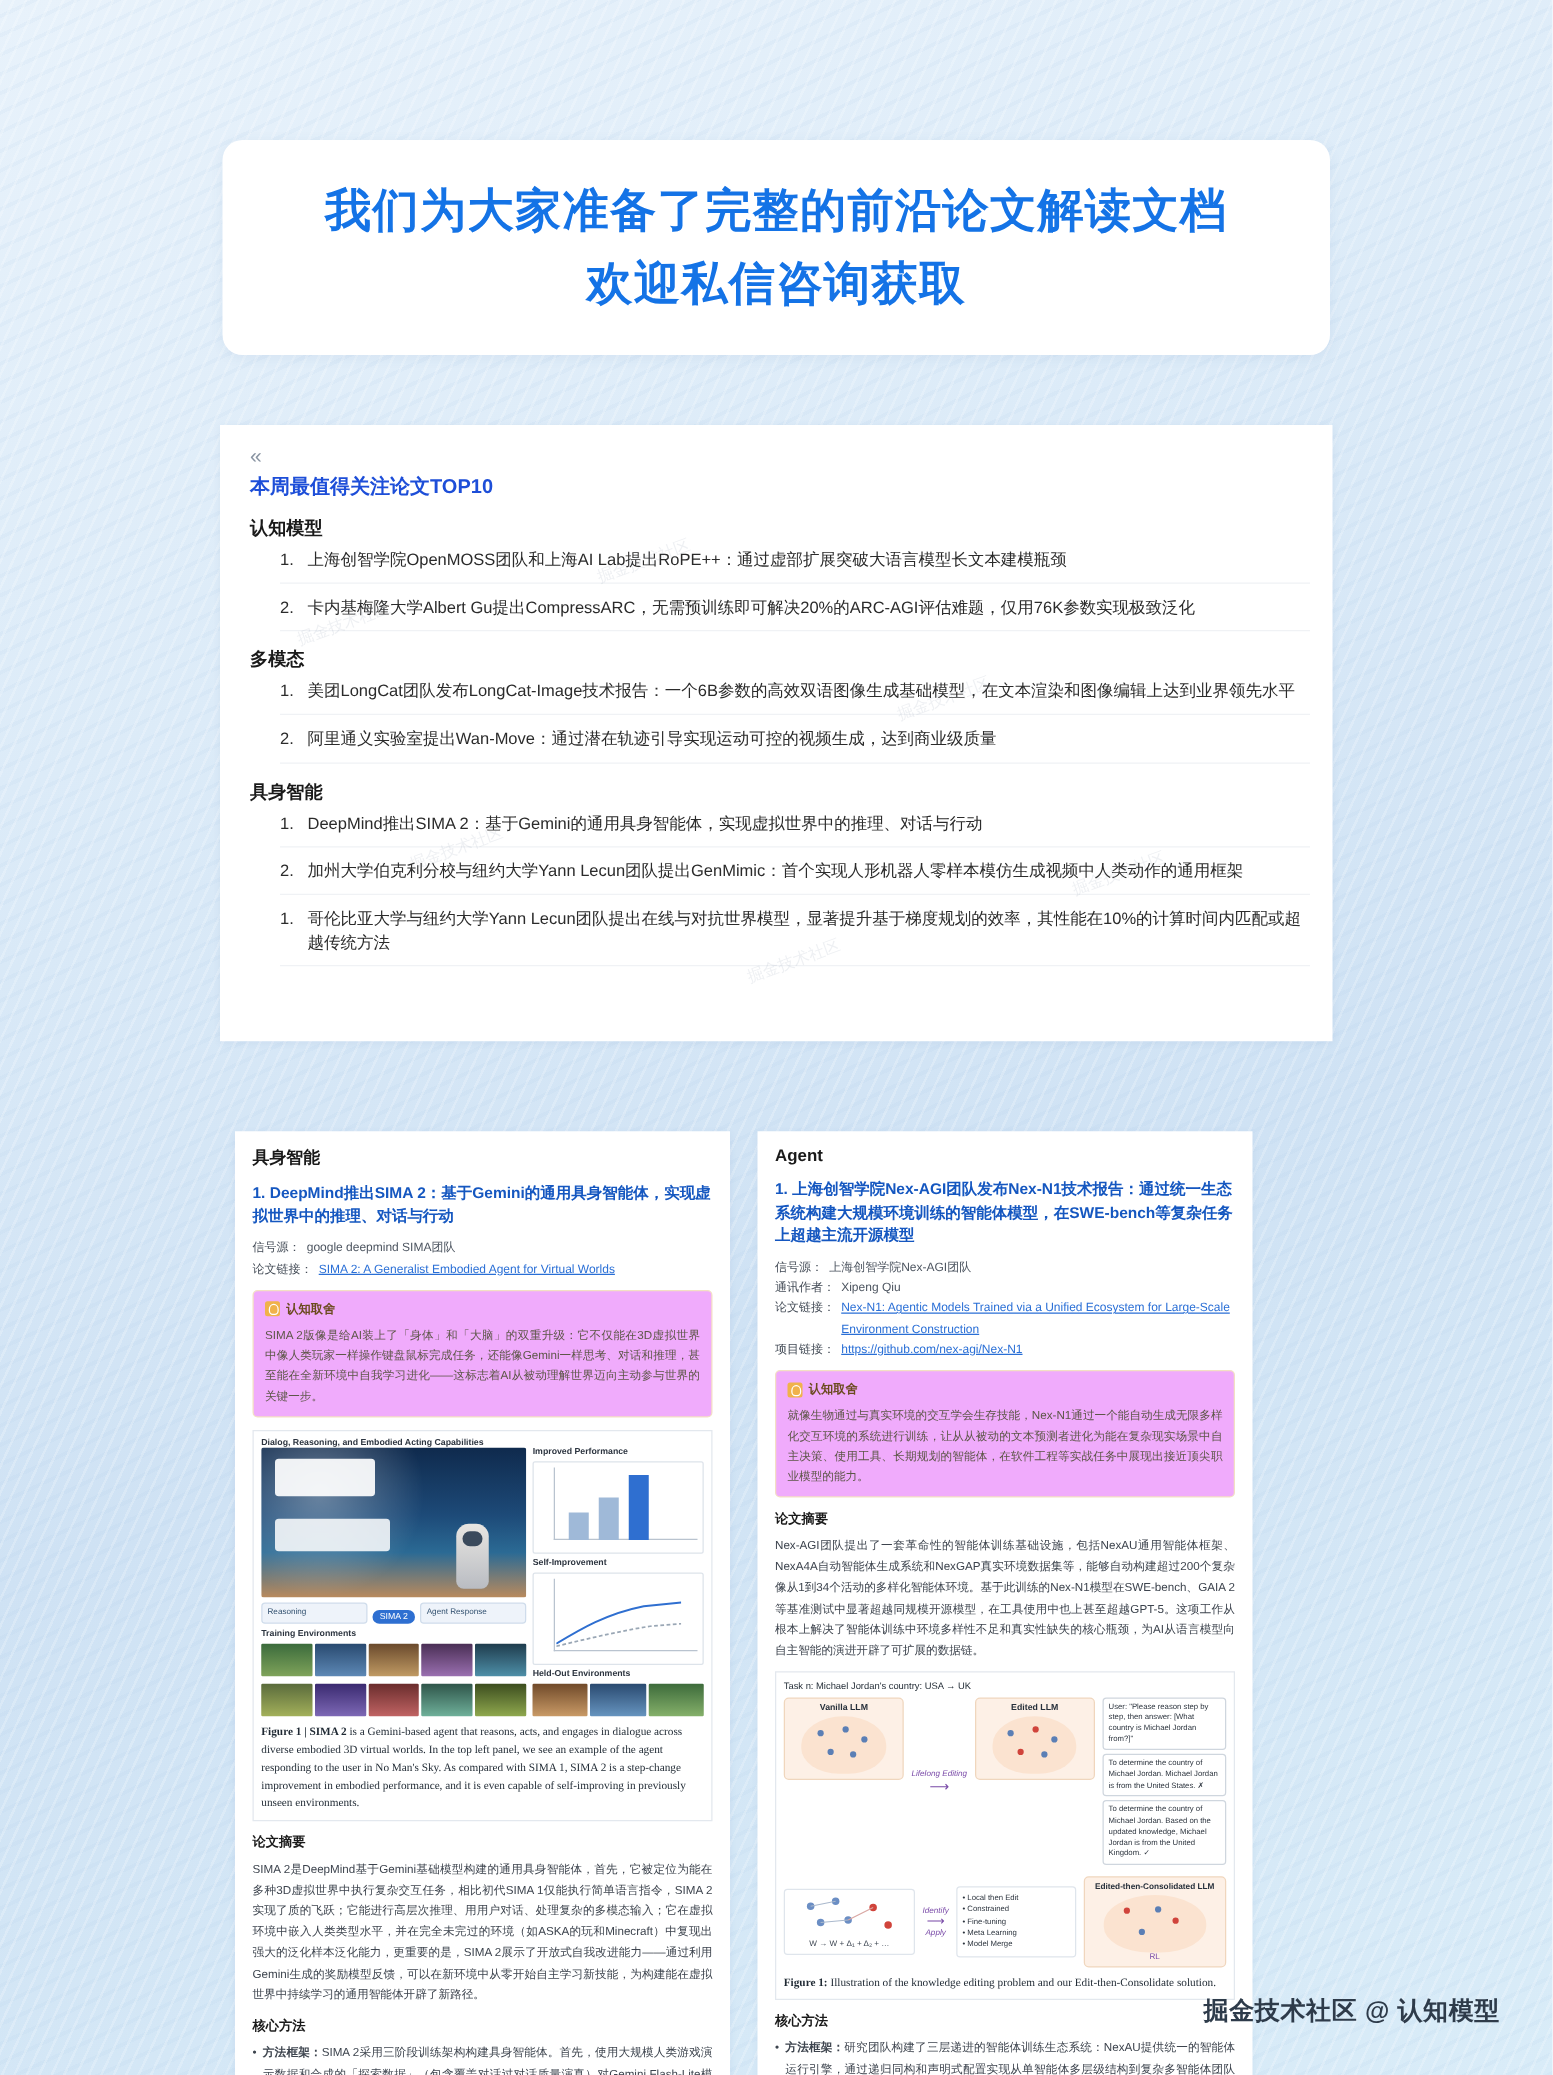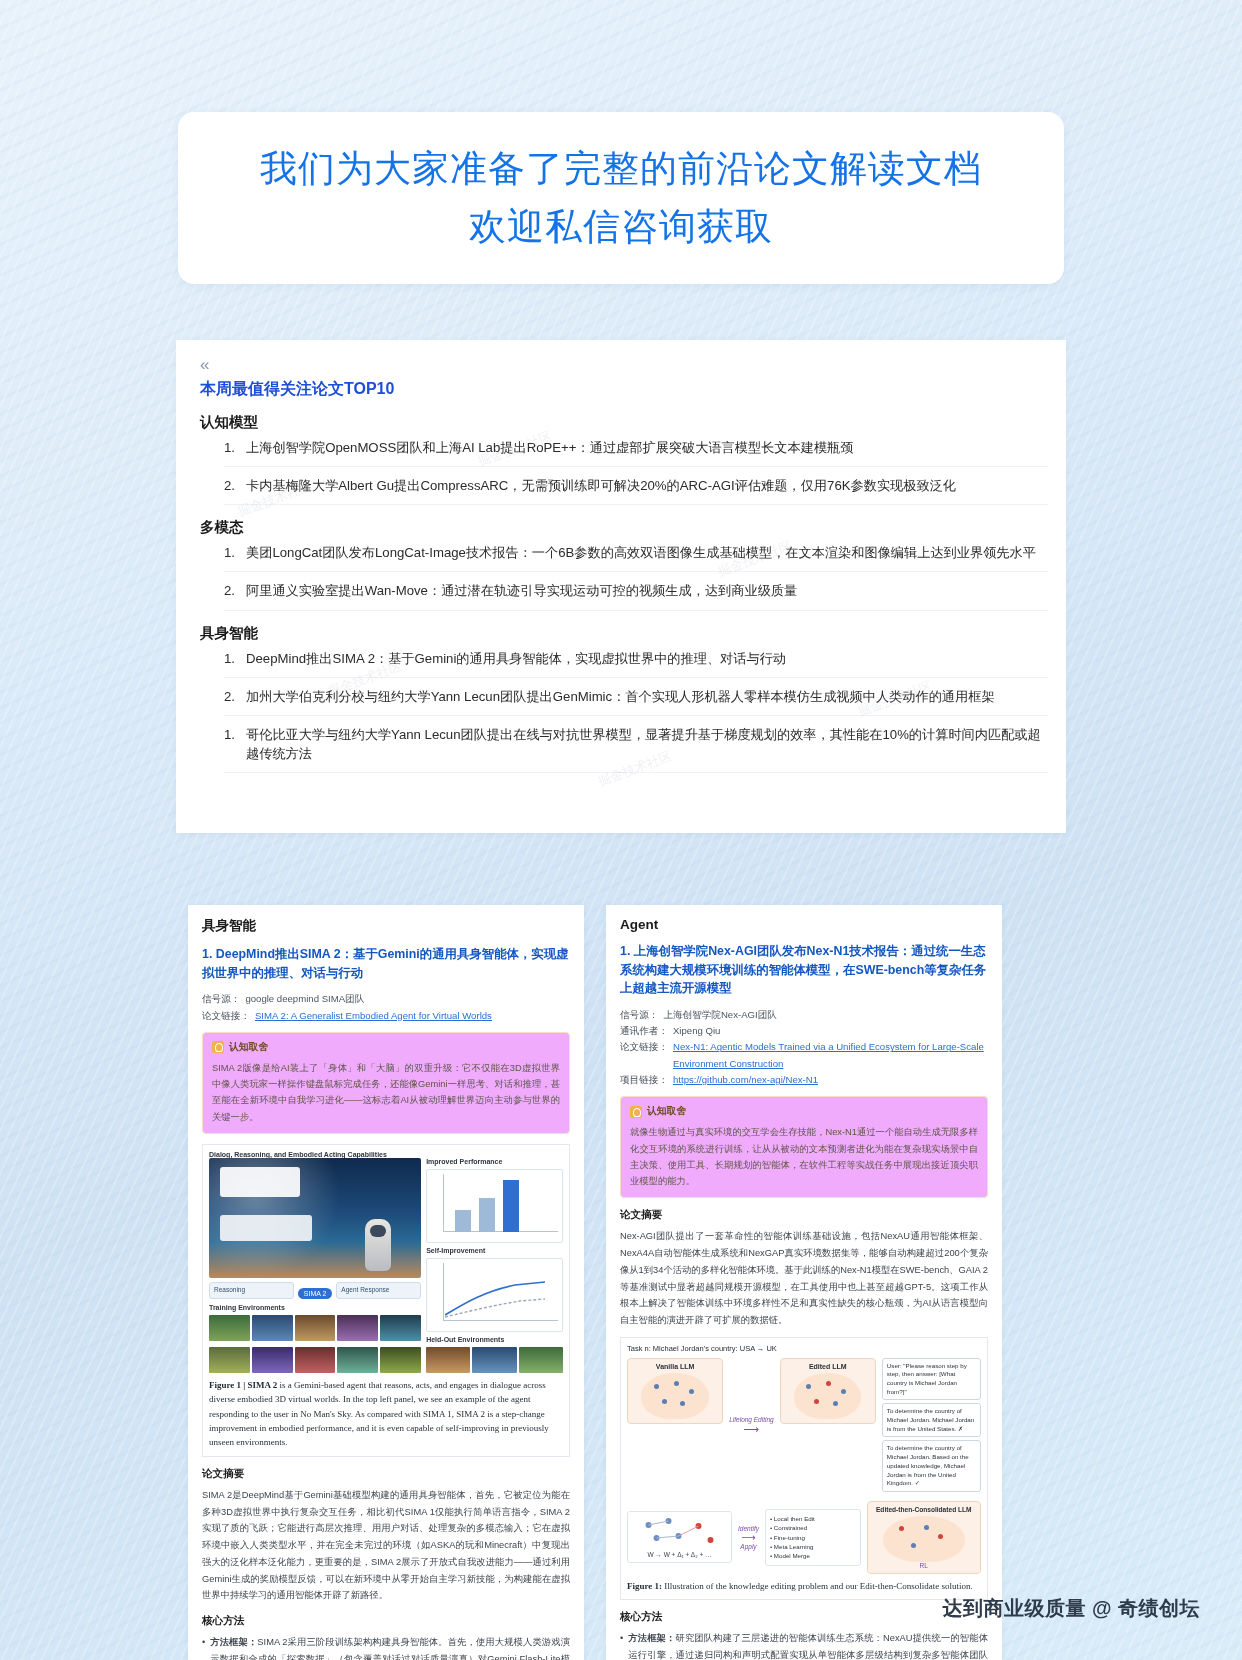--- a/index.html
+++ b/index.html
@@ -33,21 +33,21 @@
     border-radius: 16px;
     box-shadow: 0 2px 10px rgba(60,100,150,0.07);
     display: flex; flex-direction: column;
     align-items: center; justify-content: center;
     gap: 14px;
     z-index: 3;
   }
   .headline-line {
     color: #1473e6;
     font-size: 37px;
-    font-weight: normal;
+    font-weight: bold;
     letter-spacing: 1px;
     line-height: 1.2;
     text-align: right;
   }
 
   
   .top-panel {
     position: absolute;
     left: 176px; top: 340px;
     width: 890px; height: 493px;
@@ -556,13 +556,13 @@
     </div>
 
     <div class="sub-head">核心方法</div>
     <div class="bullet">
       <span class="dot">•</span>
       <span><b>方法框架：</b><span>研究团队构建了三层递进的智能体训练生态系统：NexAU提供统一的智能体运行引擎，通过递归同构和声明式配置实现从单智能体多层级结构到复杂多智能体团队的无缝扩展；NexA4A作为元智能体，能从自自然语言描述自动生成完整的智能体框架和工作流；NexGAP整合真实MCP真实和任务服务技术、生成端到端的真实交互轨迹。这套系统打破了传统依赖人工设计环境的瓶颈，实现了环境构建的自动化和无限扩展。</span></span>
     </div>
   </div>
 </div>
 
-<div class="footer-brand">达到商业级质量 @ 奇绩创坛</div>
+<div class="footer-brand">掘金技术社区 @ 认知模型</div>
 
 </body></html>

